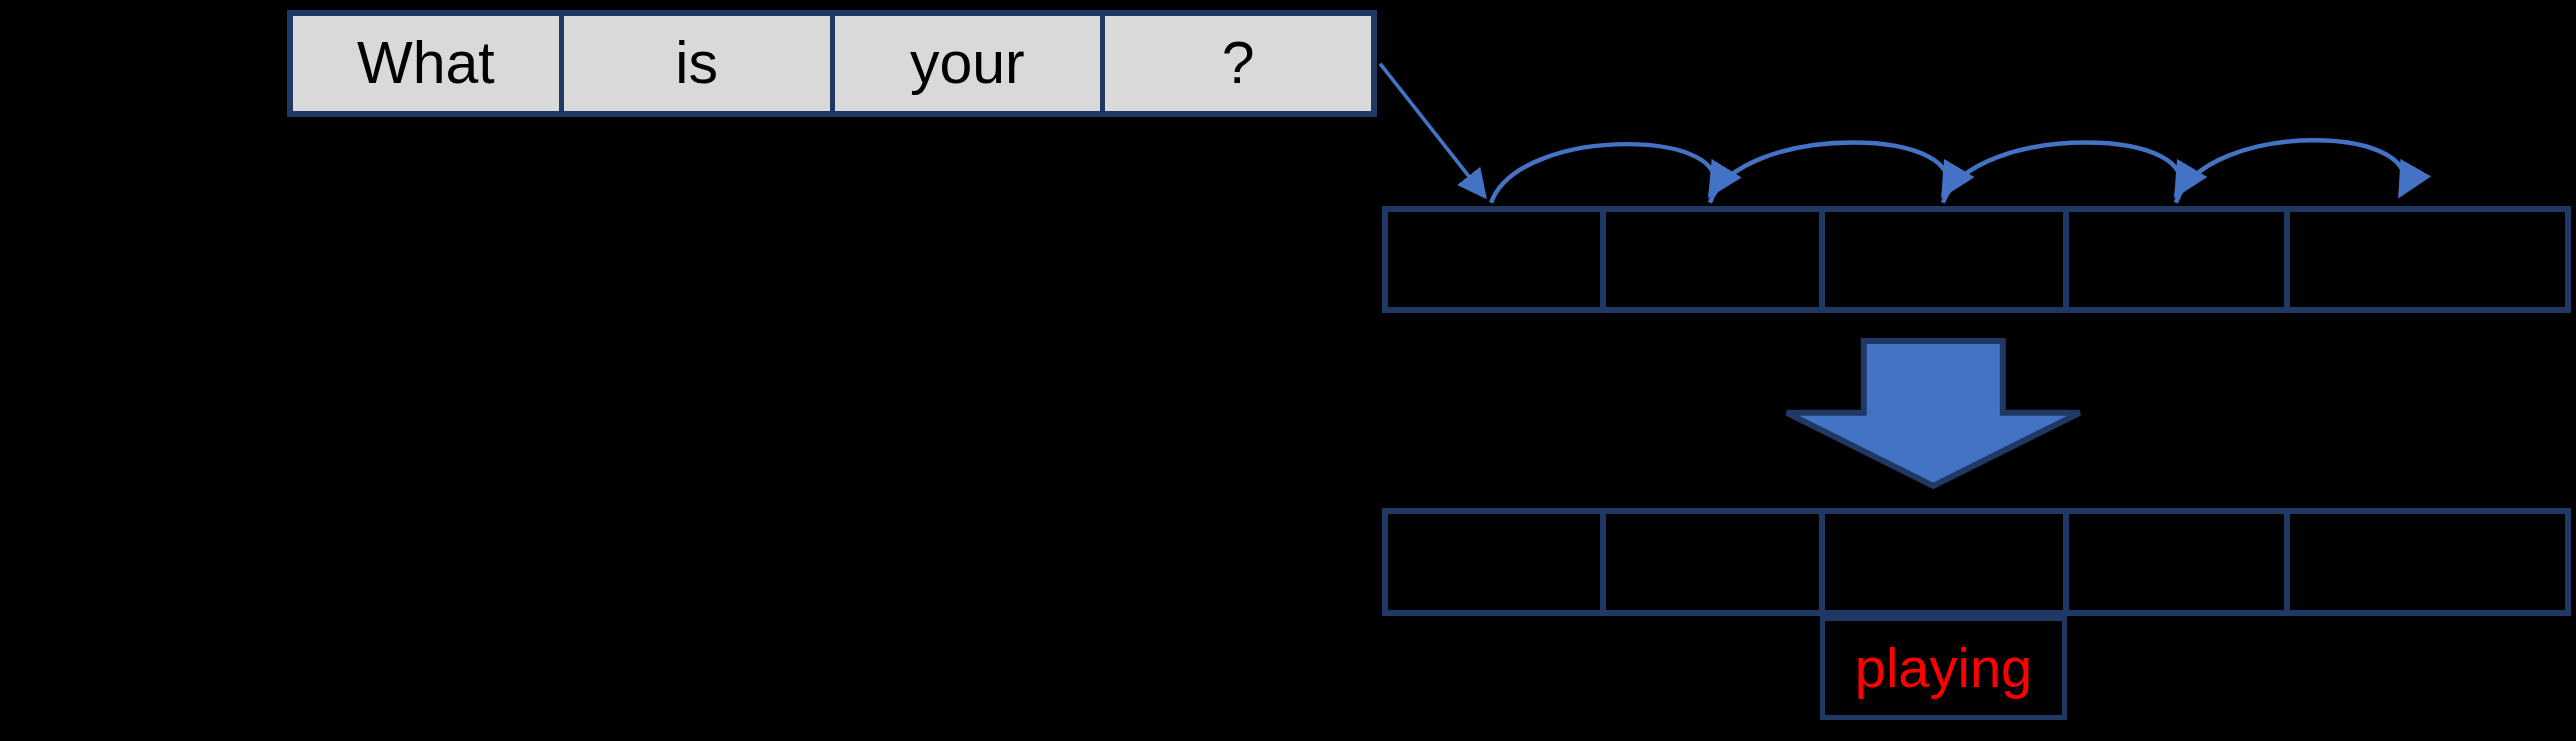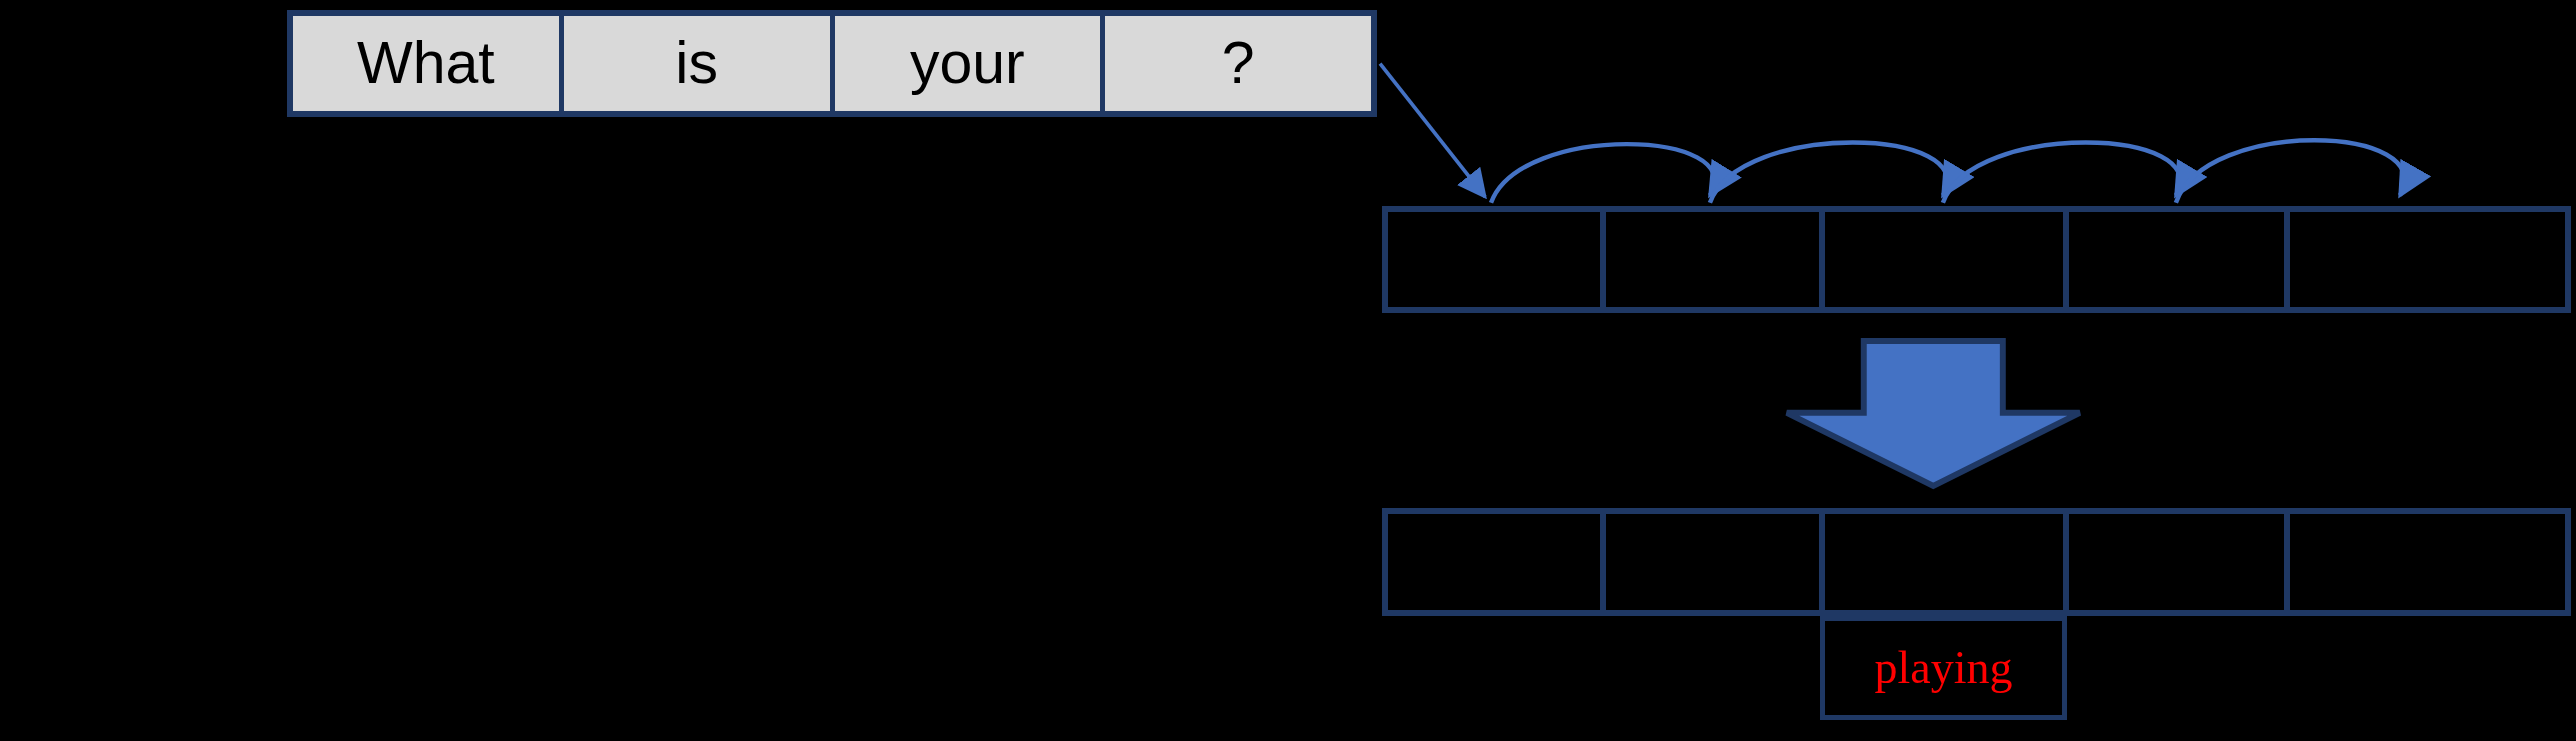--- a/index.html
+++ b/index.html
@@ -55,25 +55,24 @@
   }
   .seq-cell:last-child{border-right:none;}
   
   .prediction-box{
     position:absolute;
     border:5.2px solid var(--navy);
     display:flex;align-items:center;justify-content:center;
     background:transparent;
   }
   .prediction-box span{
-    font-size:46px;
+    font-size:56px;
     color:var(--red);
     line-height:1;
     white-space:nowrap;
-    font-family:Liberation Serif, serif;
   }
   .overlay{
     position:absolute;left:0;top:0;
     width:2576px;height:742px;
     pointer-events:none;
   }
   .arrow-head{fill:var(--blue);}
   .arrow-line{stroke:var(--blue);fill:none;}
   .fat-arrow{fill:var(--blue);stroke:var(--navy);stroke-width:8;stroke-linejoin:miter;}
 </style>

